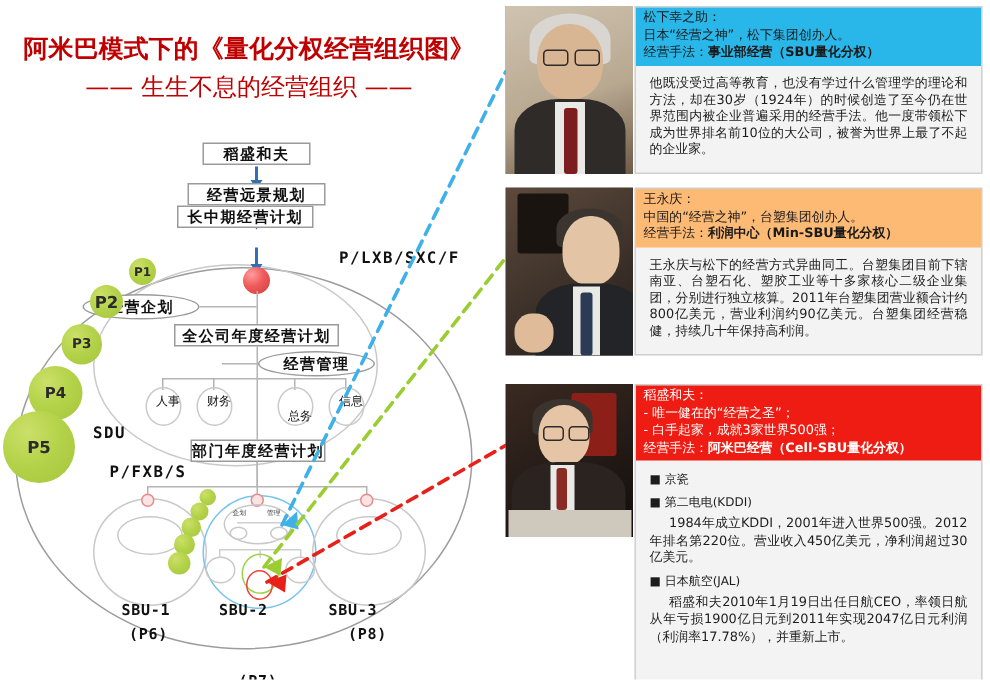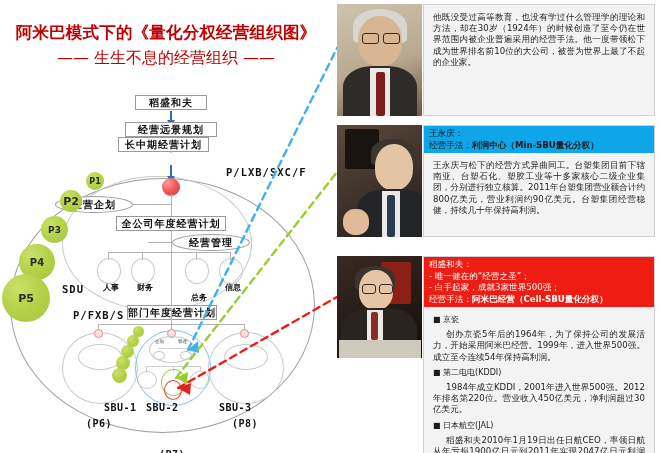--- a/index.html
+++ b/index.html
@@ -52,22 +52,22 @@
     background:#fbe3e3;border:1.5px solid #e58c8c;box-sizing:border-box;
   }
 
   .ellip{position:absolute;border:1px solid #9d9d9d;border-radius:50%;box-sizing:border-box;background:transparent;}
   .ellip.light{border-color:#c9c9c9;}
   .ellip.blue{border:1.6px solid #79c3ef;}
   .ellip.green2{border:1.6px solid #9cd14a;}
   .ellip.red2{border:1.6px solid #ef4136;}
 
   .deptlbl{
-    position:absolute;font-size:8px;font-weight:bold;color:#111;line-height:9px;
-    text-align:center;width:18px;margin-top:20px;
+    position:absolute;font-size:8px;font-weight:normal;color:#111;line-height:9px;
+    text-align:right;width:18px;
   }
   .sbulbl{position:absolute;font-size:10px;font-weight:bold;color:#111;letter-spacing:.5px;
     font-family:"DejaVu Sans Mono","Liberation Mono",monospace;white-space:nowrap;}
   .tiny{position:absolute;font-size:4.5px;color:#333;white-space:nowrap;}
   .ovlbl{
     position:absolute;border:1px solid #9a9a9a;border-radius:50%;background:#fff;
     font-size:10px;font-weight:bold;color:#111;letter-spacing:1px;
     display:flex;align-items:center;justify-content:center;white-space:nowrap;box-sizing:border-box;
   }
 
@@ -154,35 +154,35 @@
     <div class="ellip light" style="left:185px;top:258px;width:24px;height:26px;"></div>
     <div class="deptlbl" style="left:190px;top:273px;">
       <span>总务</span>
     </div>
 
     <div class="ellip light" style="left:219px;top:258px;width:24px;height:26px;"></div>
     <div class="deptlbl" style="left:224px;top:263px;">
       <span>信息</span>
     </div>
 
-    <div class="fbox" style="left:127px;top:305px;width:90px;height:15px;">部门年度经营计划</div>
+    <div class="fbox" style="left:127px;top:293px;width:90px;height:15px;">部门年度经营计划</div>
 
     <div class="plabel" style="left:62px;top:283px;">SDU</div>
     <div class="plabel" style="left:73px;top:309px;">P/FXB/S</div>
 
     <div class="vline" style="left:171px;top:308px;height:16px;"></div>
     <div class="hline" style="left:98px;top:324px;width:146px;"></div>
     <div class="vline" style="left:98px;top:324px;height:8px;"></div>
     <div class="vline" style="left:171px;top:324px;height:8px;"></div>
     <div class="vline" style="left:244px;top:324px;height:8px;"></div>
 
     <div class="ellip light" style="left:62px;top:332px;width:76px;height:72px;"></div>
     <div class="node-sm" style="left:94px;top:329px;"></div>
     <div class="ellip light" style="left:78px;top:344px;width:44px;height:26px;"></div>
-    <div class="sbulbl" style="left:84px;top:402px;padding-left:20px;">SBU-1</div>
+    <div class="sbulbl" style="left:61px;top:402px;padding-left:20px;">SBU-1</div>
     <div class="sbulbl" style="left:86px;top:418px;">(P6)</div>
 
     <div class="ellip blue" style="left:135px;top:330px;width:76px;height:76px;"></div>
     <div class="node-sm" style="left:167px;top:329px;"></div>
     <div class="ellip light" style="left:149px;top:336px;width:46px;height:27px;"></div>
     <div class="tiny" style="left:155px;top:339px;">企划</div>
     <div class="tiny" style="left:178px;top:339px;">管理</div>
     <div class="hline" style="left:158px;top:348px;width:30px;background:#cfcfcf;"></div>
     <div class="ellip light" style="left:153px;top:351px;width:12px;height:9px;"></div>
     <div class="ellip light" style="left:180px;top:351px;width:12px;height:9px;"></div>
@@ -246,42 +246,50 @@
         <div class="f-hair" style="left:16px;top:5px;width:54px;height:34px;background:#d9d6d2;"></div>
         <div class="f-head" style="left:21px;top:12px;width:44px;height:50px;background:#d8b694;"></div>
         <div class="f-glass" style="left:25px;top:29px;width:15px;height:9px;"></div>
         <div class="f-glass" style="left:46px;top:29px;width:15px;height:9px;"></div>
         <div class="f-body" style="left:6px;top:62px;width:74px;height:52px;background:#2e2b29;"></div>
         <div class="f-shirt" style="left:33px;top:64px;width:20px;height:48px;"></div>
         <div class="f-tie" style="left:39px;top:68px;width:9px;height:44px;background:#7c1d20;border-radius:2px;"></div>
       </div>
     </div>
     <div class="body">
+      <div class="phead" style="background:#29b6e8;">
+        <div>松下幸之助：</div>
+        <div>日本“经营之神”，松下集团创办人。</div>
+        <div>
+          <span>经营手法：</span><span class="b">事业部经营（SBU量化分权）</span>
+        </div>
+      </div>
       <div class="ptxt">
         <p>他既没受过高等教育，也没有学过什么管理学的理论和方法，却在30岁（1924年）的时候创造了至今仍在世界范围内被企业普遍采用的经营手法。他一度带领松下成为世界排名前10位的大公司，被誉为世界上最了不起的企业家。</p>
       </div>
     </div>
   </div>
 
   <div class="panel" style="top:125px;height:112px;">
     <div class="ph">
       <div class="facewrap">
         <div class="f-bg" style="background:linear-gradient(150deg,#5d4a3c 0%,#3a2f28 60%,#241c18 100%);"></div>
         <div class="f-bg" style="left:8px;top:4px;width:34px;height:40px;background:#1a1410;border-radius:2px;"></div>
         <div class="f-hair" style="left:34px;top:14px;width:44px;height:26px;background:#3b342f;"></div>
         <div class="f-head" style="left:38px;top:19px;width:38px;height:46px;background:#e3c4a4;"></div>
         <div class="f-body" style="left:20px;top:64px;width:72px;height:50px;background:#232427;"></div>
         <div class="f-shirt" style="left:45px;top:66px;width:18px;height:46px;"></div>
         <div class="f-tie" style="left:50px;top:70px;width:8px;height:42px;background:#2b3a55;border-radius:2px;"></div>
         <div style="position:absolute;left:6px;top:84px;width:26px;height:26px;background:#dfbb99;border-radius:45%;"></div>
       </div>
     </div>
     <div class="body">
-      <div class="phead" style="background:#0ea5e9;">
+      <div class="phead" style="background:#fdba74;">
         <div>王永庆：</div>
+        <div>中国的“经营之神”，台塑集团创办人。</div>
         <div>
           <span>经营手法：</span><span class="b">利润中心（Min-SBU量化分权）</span>
         </div>
       </div>
       <div class="ptxt">
         <p>王永庆与松下的经营方式异曲同工。台塑集团目前下辖南亚、台塑石化、塑胶工业等十多家核心二级企业集团，分别进行独立核算。2011年台塑集团营业额合计约800亿美元，营业利润约90亿美元。台塑集团经营稳健，持续几十年保持高利润。</p>
       </div>
     </div>
   </div>
 
@@ -304,21 +312,20 @@
       <div class="phead" style="background:#ee1c12;color:#fff;">
         <div>稻盛和夫：</div>
         <div>- 唯一健在的“经营之圣”；</div>
         <div>- 白手起家，成就3家世界500强；</div>
         <div>
           <span>经营手法：</span><span class="b">阿米巴经营（Cell-SBU量化分权）</span>
         </div>
       </div>
       <div class="ptxt">
         <p class="sq">■ 京瓷</p>
-        <p class="ind">创办京瓷5年后的1964年，为了保持公司的发展活力，开始采用阿米巴经营。1999年，进入世界500强。成立至今连续54年保持高利润。</p>
         <p class="sq">■ 第二电电(KDDI)</p>
         <p class="ind">1984年成立KDDI，2001年进入世界500强。2012年排名第220位。营业收入450亿美元，净利润超过30亿美元。</p>
         <p class="sq">■ 日本航空(JAL)</p>
         <p class="ind">稻盛和夫2010年1月19日出任日航CEO，率领日航从年亏损1900亿日元到2011年实现2047亿日元利润（利润率17.78%），并重新上市。</p>
       </div>
     </div>
   </div>
 
 </div>
 

